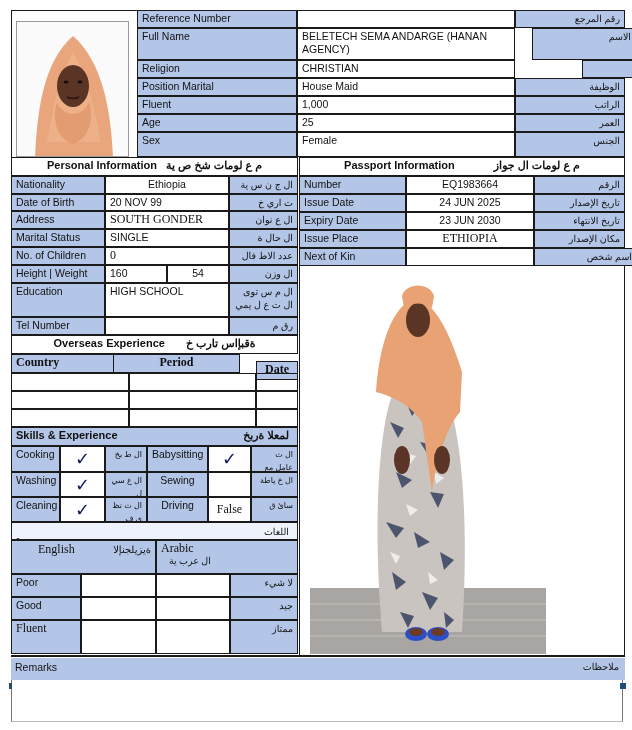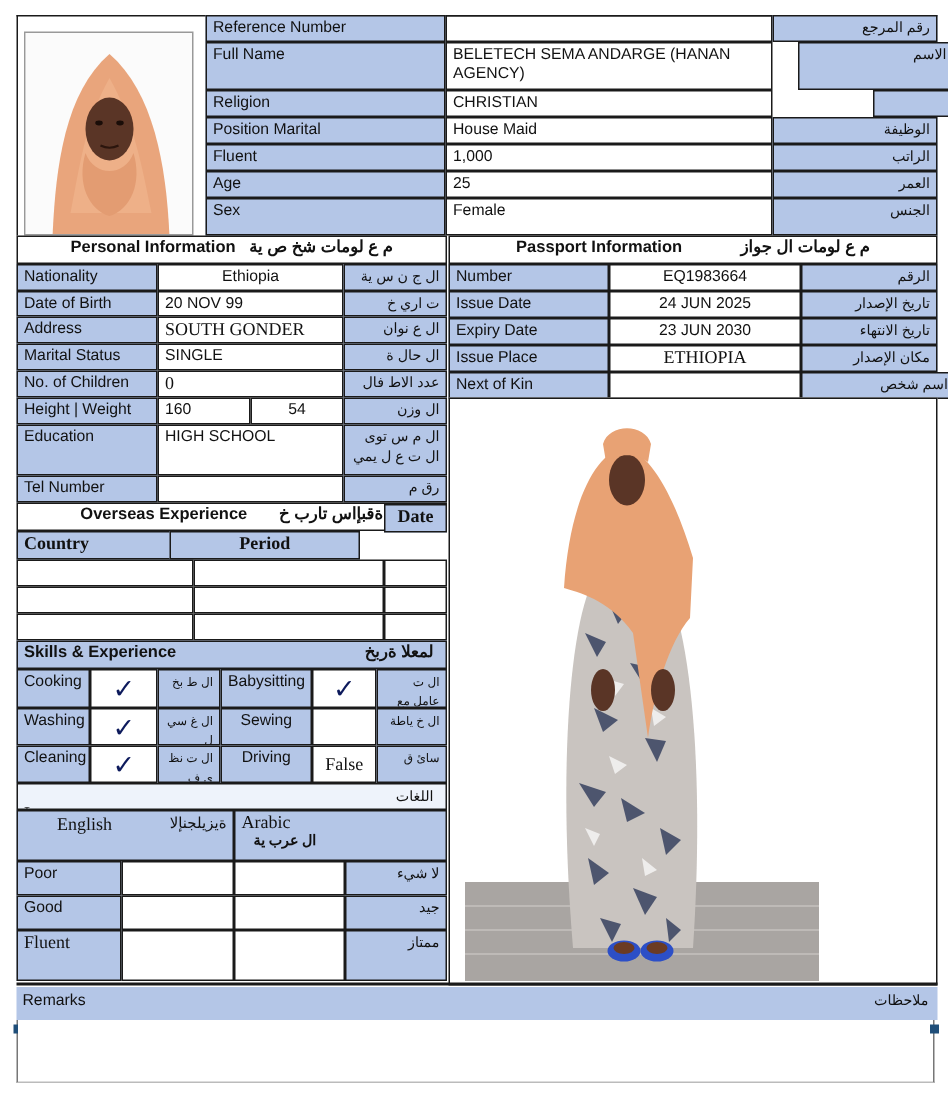--- a/index.html
+++ b/index.html
@@ -94,21 +94,21 @@
     <div class="cell blue ar" style="left:229px;top:317px;width:69px;height:18px;">رق م</div>
   </div>
 
 <div class="cell center bold" style="left:11px;top:335px;width:287px;height:19px;font-size:11px;">
   <span>Overseas Experience</span>
   <span style="margin-left:18px;">ةقبإاس تارب خ</span>
 </div>
 <div id="overseas">
     <div class="cell blue serif bold" style="left:11px;top:354px;width:118px;height:19px;">Country</div>
     <div class="cell blue serif bold center" style="left:113px;top:354px;width:127px;height:19px;">Period</div>
-    <div class="cell blue serif bold center" style="left:256px;top:336px;width:42px;height:19px;">Date</div>
+    <div class="cell blue serif bold center" style="left:256px;top:361px;width:42px;height:19px;">Date</div>
     <div class="cell" style="left:11px;top:373px;width:118px;height:18px;"></div>
     <div class="cell" style="left:129px;top:373px;width:127px;height:18px;"></div>
     <div class="cell" style="left:256px;top:373px;width:42px;height:18px;"></div>
     <div class="cell" style="left:11px;top:391px;width:118px;height:18px;"></div>
     <div class="cell" style="left:129px;top:391px;width:127px;height:18px;"></div>
     <div class="cell" style="left:256px;top:391px;width:42px;height:18px;"></div>
     <div class="cell" style="left:11px;top:409px;width:118px;height:18px;"></div>
     <div class="cell" style="left:129px;top:409px;width:127px;height:18px;"></div>
     <div class="cell" style="left:256px;top:409px;width:42px;height:18px;"></div>
   </div>
@@ -141,21 +141,21 @@
 <div class="cell lightblue serif" style="left:11px;top:522px;width:287px;height:18px;padding-top:12px;line-height:14px;">
   <span>Languages</span>
   <span class="ar" style="position:absolute;right:8px;top:2px;">اللغات</span>
 </div>
 <div class="cell blue serif" style="left:11px;top:540px;width:145px;height:34px;">
   <span style="position:absolute;left:26px;top:2px;">English</span>
   <span style="position:absolute;right:4px;top:2px;font-size:10px;">ةيزيلجنإلا</span>
 </div>
 <div class="cell blue serif" style="left:156px;top:540px;width:142px;height:34px;">
   <div>Arabic</div>
-  <div style="font-size:9.5px;padding-left:8px;font-weight:bold;">ال عرب ية</div>
+  <div style="font-size:9.5px;padding-left:8px;">ال عرب ية</div>
 </div>
 <div id="langs">
     <div class="cell blue" style="left:11px;top:574px;width:70px;height:23px;">Poor</div>
     <div class="cell" style="left:81px;top:574px;width:75px;height:23px;"></div>
     <div class="cell" style="left:156px;top:574px;width:74px;height:23px;"></div>
     <div class="cell blue ar" style="left:230px;top:574px;width:68px;height:23px;">لا شيء</div>
     <div class="cell blue" style="left:11px;top:597px;width:70px;height:23px;">Good</div>
     <div class="cell" style="left:81px;top:597px;width:75px;height:23px;"></div>
     <div class="cell" style="left:156px;top:597px;width:74px;height:23px;"></div>
     <div class="cell blue ar" style="left:230px;top:597px;width:68px;height:23px;">جيد</div>

